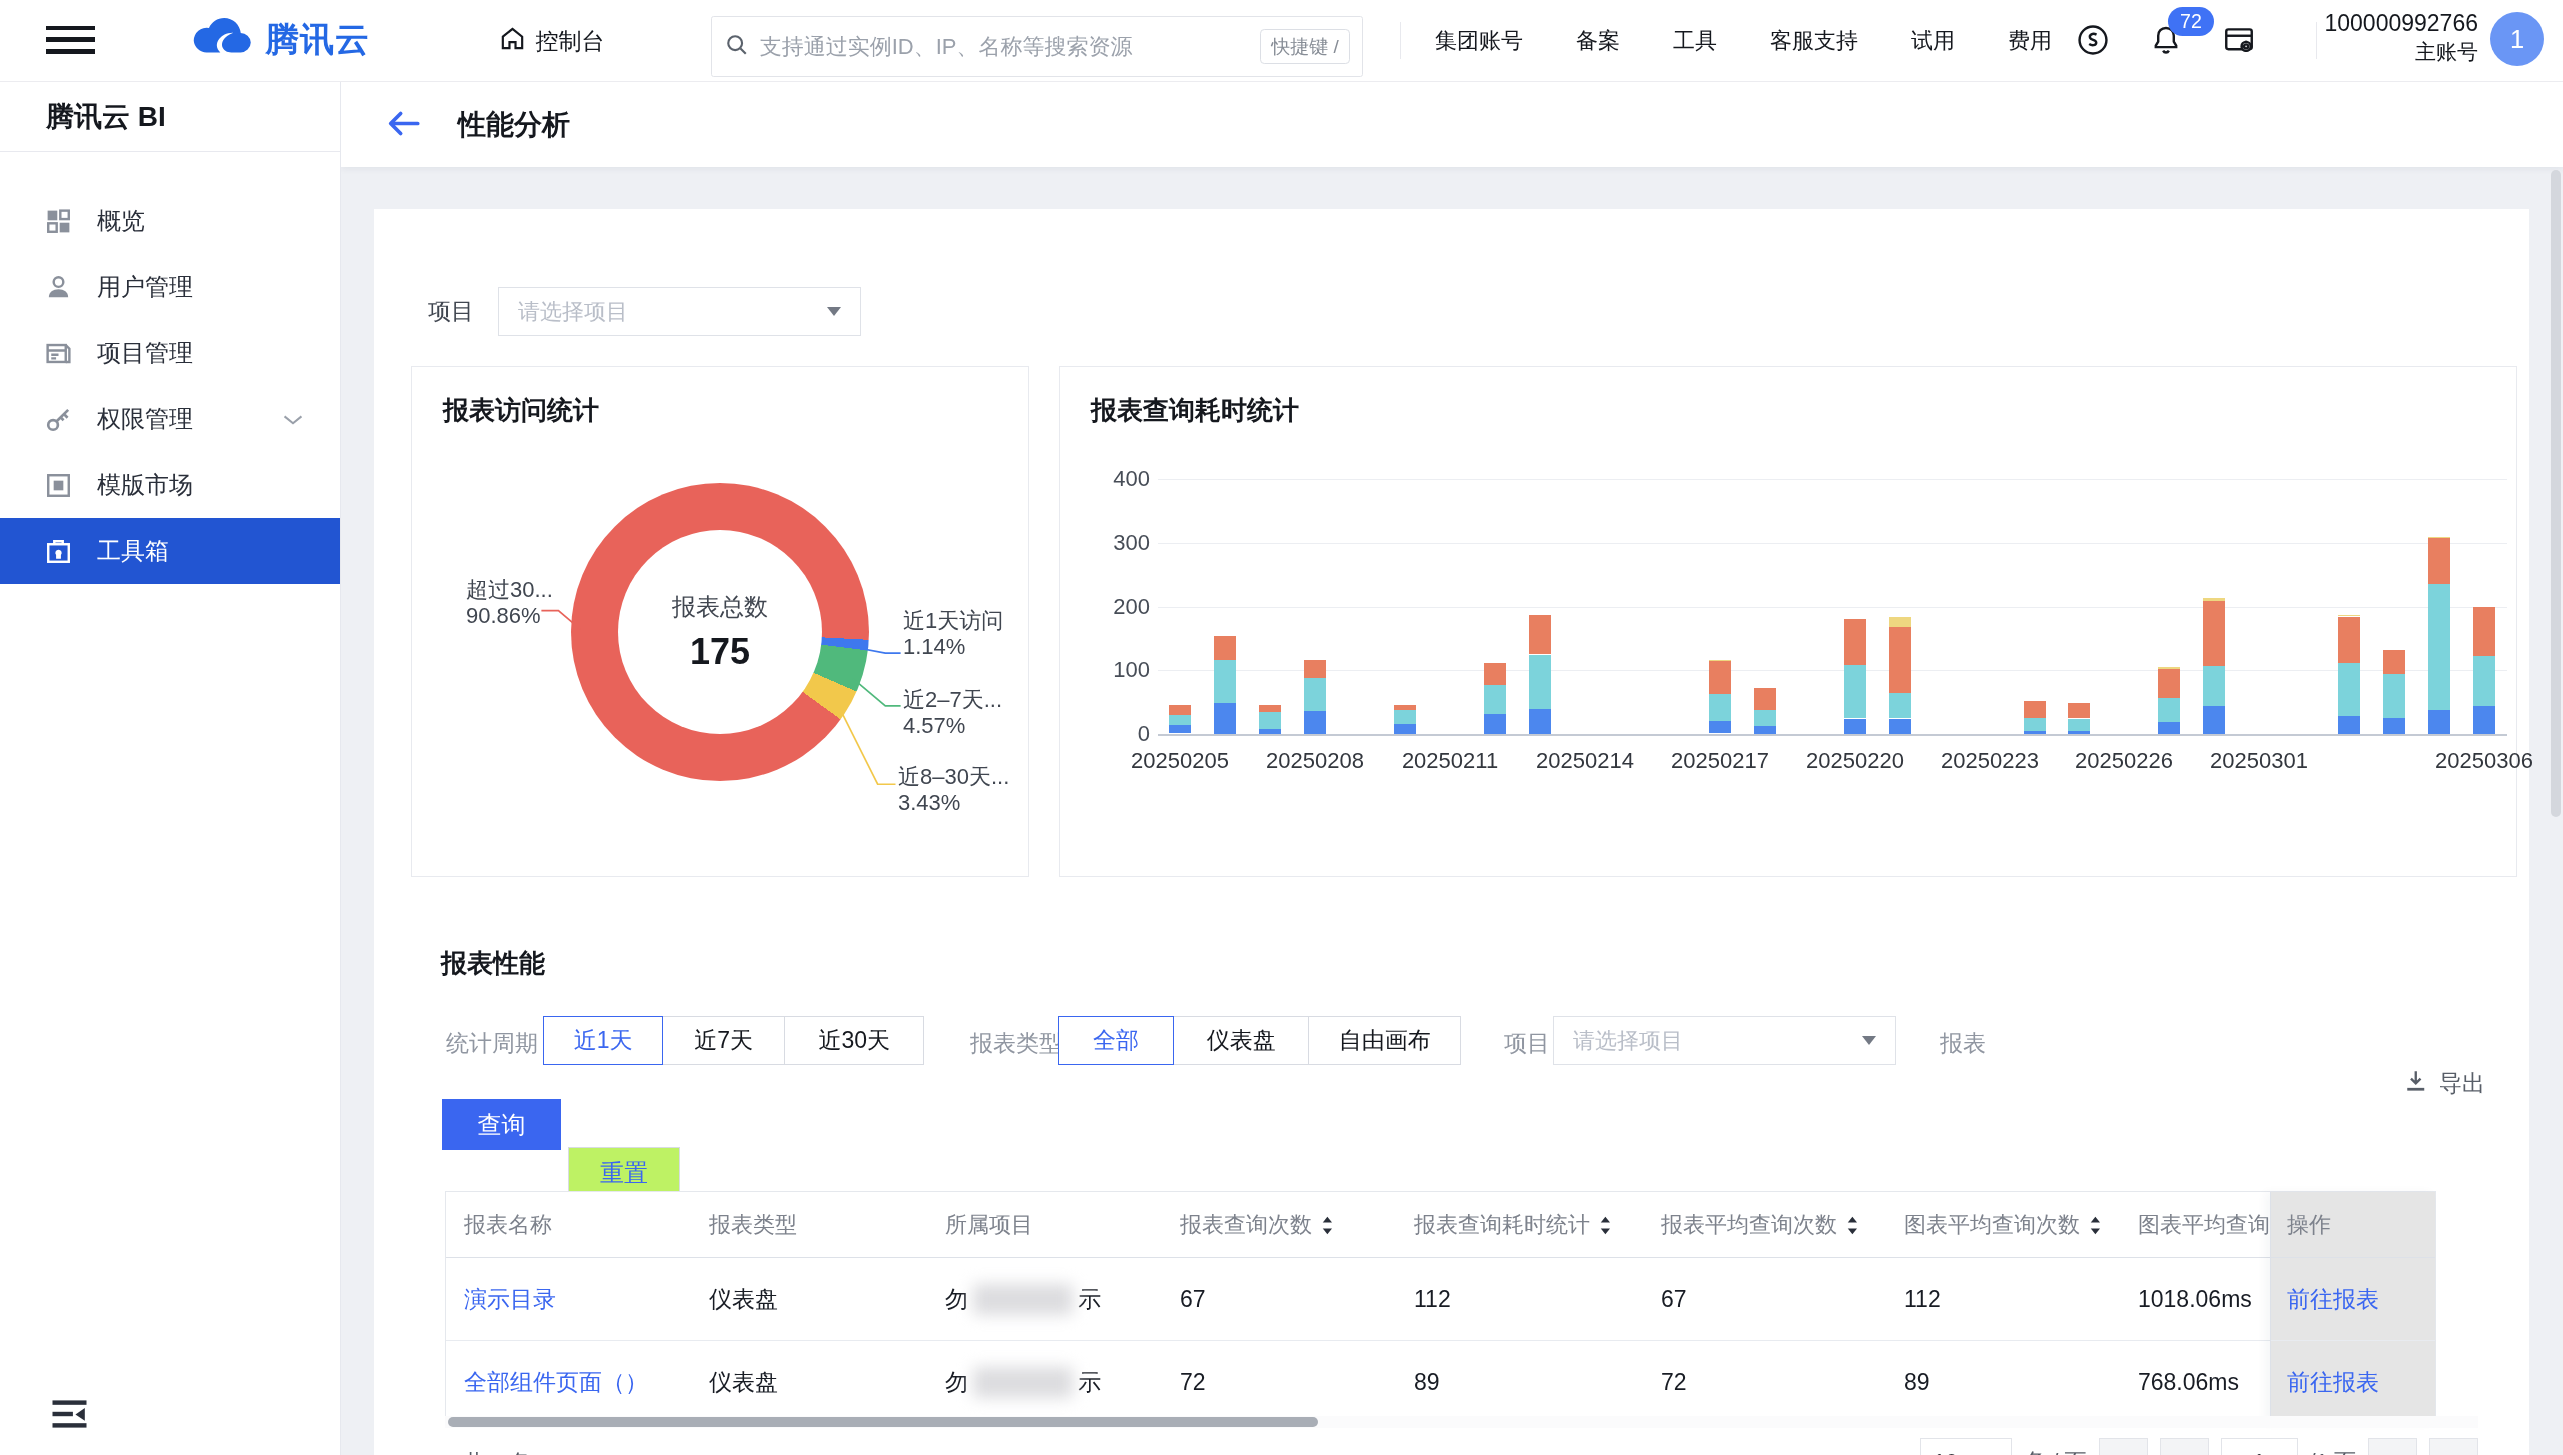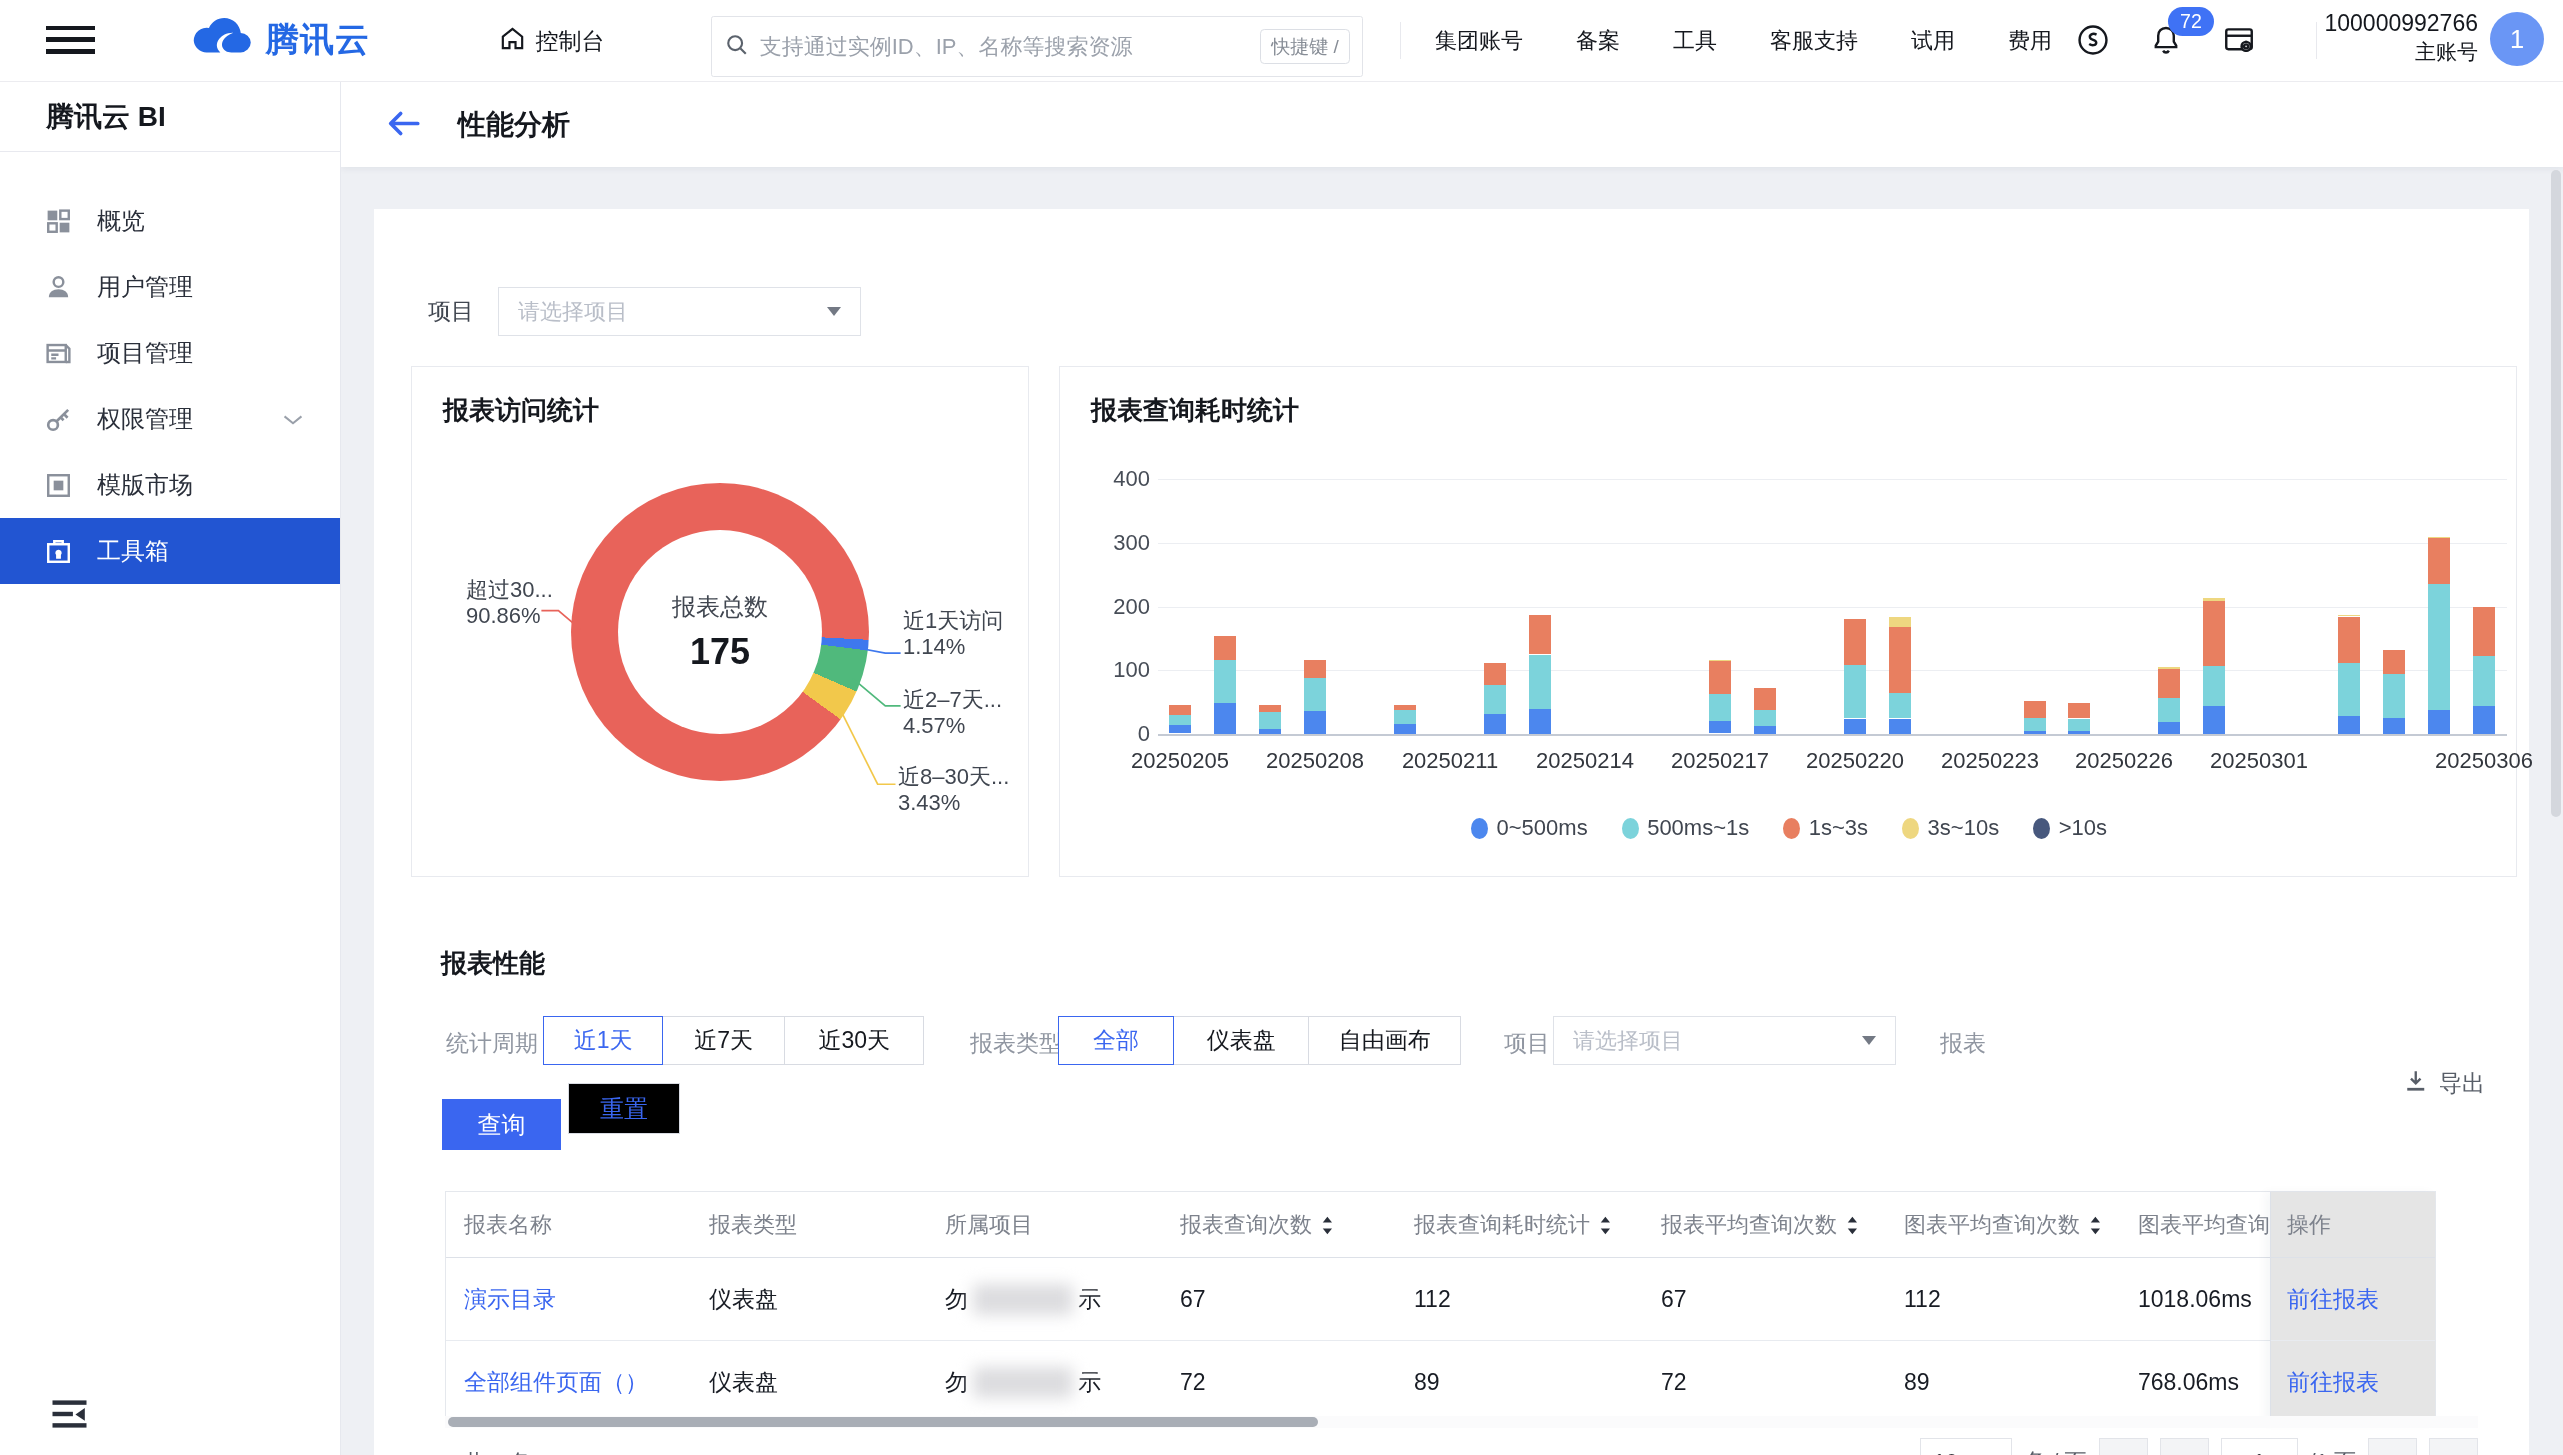--- a/index.html
+++ b/index.html
@@ -98,21 +98,21 @@
   #filter-row { position:absolute; left:0; top:807px; height:49px; width:2155px; }
   .flabel { position:absolute; font-size:23px; color:#9096a1; top:12px; }
   .seg-group { position:absolute; top:0; display:flex; }
   .seg-btn { height:49px; background:#fff; border:0.9px solid #d8dbe2; margin-left:-0.9px; font-size:23px;
     color:#15181e; display:flex; align-items:center; justify-content:center; cursor:pointer; }
   .seg-btn.active { border:1.7px solid #3a66f0; color:#3a66f0; z-index:2; }
   #export-btn { position:absolute; right:44px; top:859px; display:flex; align-items:center; gap:10.2px;
     font-size:23px; color:#585e68; cursor:pointer; }
   #query-btn { position:absolute; left:68px; top:890px; width:119px; height:51px; background:#3a66f0;
     color:#fff; font-size:24px; border:0; cursor:pointer; font-family:inherit; }
-  #reset-btn { position:absolute; left:194px; top:874px; width:112px; height:51px; background:#000000;
+  #reset-btn { position:absolute; left:194px; top:938px; width:112px; height:51px; background:#bef264;
     color:#3a66f0; font-size:24px; border:0.9px solid #d8dbe2; cursor:pointer; font-family:inherit; }
 
   
   #table-wrap { position:absolute; left:71px; top:982px; width:1991px; border:0.9px solid #e5e8ed;
     border-bottom:0; background:#fff; }
   #thead { position:relative; height:66px; border-bottom:0.9px solid #dde1e8; overflow:hidden; }
   .th { position:absolute; top:0; height:66px; display:flex; align-items:center; gap:8.5px;
     font-size:22px; color:#7d828c; white-space:nowrap; }
   .trow { position:relative; height:83px; border-bottom:0.9px solid #e8ebf0; overflow:hidden; }
   .td { position:absolute; top:0; height:83px; display:flex; align-items:center; font-size:23px;
@@ -415,42 +415,20 @@
         <div class="bar-seg" style="left: 1323px; width: 22px; top: 306px; height: 45px; background: rgb(124, 211, 219);"></div>
         <div class="bar-seg" style="left: 1323px; width: 22px; top: 283px; height: 23.5px; background: rgb(232, 127, 96);"></div>
         <div class="bar-seg" style="left: 1368px; width: 22px; top: 343px; height: 23.5px; background: rgb(76, 135, 238);"></div>
         <div class="bar-seg" style="left: 1368px; width: 22px; top: 217px; height: 126px; background: rgb(124, 211, 219);"></div>
         <div class="bar-seg" style="left: 1368px; width: 22px; top: 171px; height: 46px; background: rgb(232, 127, 96);"></div>
         <div class="bar-seg" style="left: 1368px; width: 22px; top: 170px; height: 1.3px; background: rgb(238, 215, 128);"></div>
         <div class="bar-seg" style="left: 1413px; width: 22px; top: 339px; height: 28px; background: rgb(76, 135, 238);"></div>
         <div class="bar-seg" style="left: 1413px; width: 22px; top: 289px; height: 50px; background: rgb(124, 211, 219);"></div>
         <div class="bar-seg" style="left: 1413px; width: 22px; top: 240px; height: 49px; background: rgb(232, 127, 96);"></div>
       </div>
-    <div id="bar-legend">
-        <div class="leg-item">
-          <span class="leg-dot" style="background: rgb(76, 135, 238);"></span>
-          <span>0~500ms</span>
-        </div>
-        <div class="leg-item">
-          <span class="leg-dot" style="background: rgb(124, 211, 219);"></span>
-          <span>500ms~1s</span>
-        </div>
-        <div class="leg-item">
-          <span class="leg-dot" style="background: rgb(232, 127, 96);"></span>
-          <span>1s~3s</span>
-        </div>
-        <div class="leg-item">
-          <span class="leg-dot" style="background: rgb(238, 215, 128);"></span>
-          <span>3s~10s</span>
-        </div>
-        <div class="leg-item">
-          <span class="leg-dot" style="background: rgb(71, 88, 125);"></span>
-          <span>&gt;10s</span>
-        </div>
-      </div>
   </div>
 
   <div id="perf-title">报表性能</div>
 
   <div id="filter-row">
     <span class="flabel" style="left:72px">统计周期</span>
     <div class="seg-group" style="left:170px" id="period-group">
         <div class="seg-btn active" style="width: 120px;">近1天</div>
         <div class="seg-btn" style="width: 123px;">近7天</div>
         <div class="seg-btn" style="width: 140px;">近30天</div>

